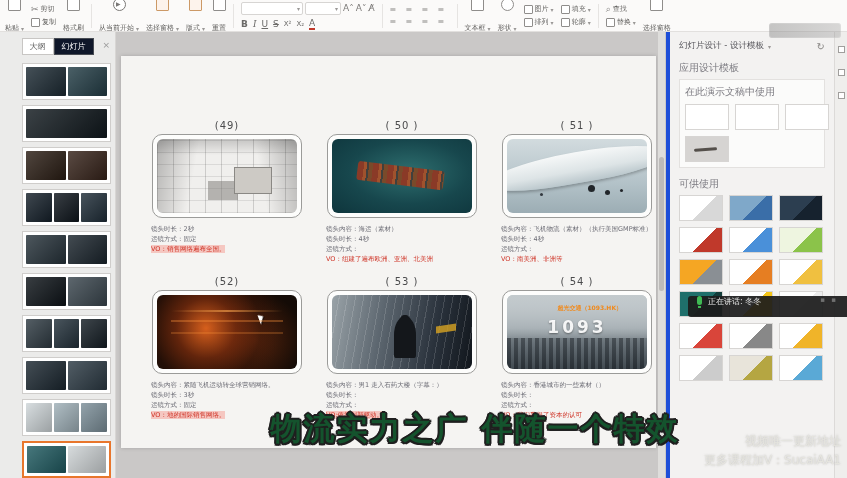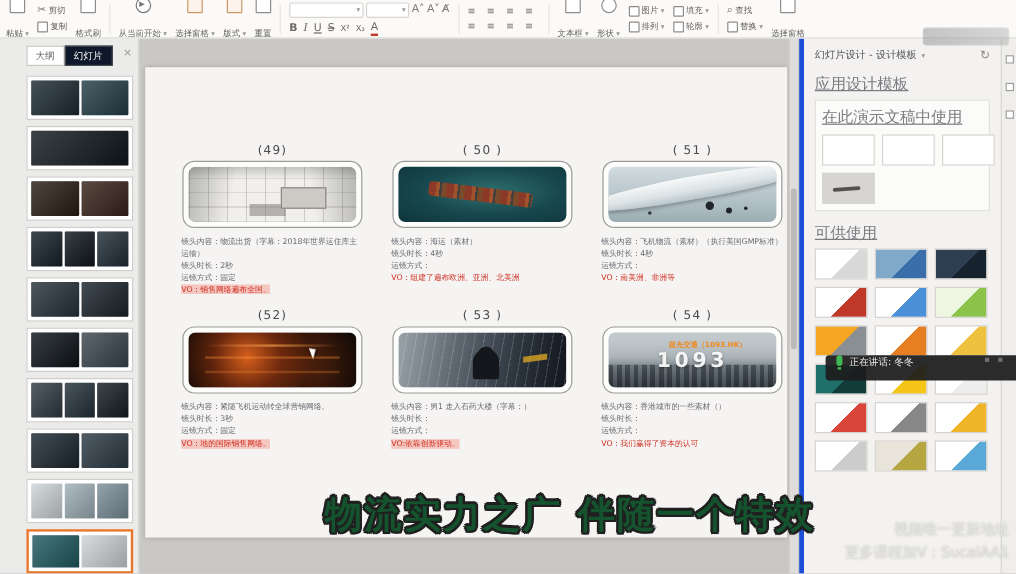--- a/index.html
+++ b/index.html
@@ -47,21 +47,21 @@
   
   .canvas { position:absolute; top:32px; left:116px; width:550px; bottom:0; background:#cac8c7; }
   .vscroll { position:absolute; right:1px; top:0; bottom:0; width:7px; background:#dedddb; }
   .vscroll .vthumb { position:absolute; top:28%; height:30%; left:1px; right:1px; background:#bdbbb9; border-radius:3px; }
   .slide { position:absolute; left:5px; right:10px; top:24px; bottom:30px; background:#f5f4f2;
     box-shadow:0 0 4px rgba(0,0,0,.18); }
   .cards { position:absolute; left:30px; top:64px; display:grid; grid-template-columns:repeat(3,152px);
     grid-column-gap:23px; grid-row-gap:12px; }
   .card { display:flex; flex-direction:column; align-items:center; }
   .card-num { font-size:10px; color:#4a4a4c; margin-bottom:3px; letter-spacing:1px; }
-  .frame { width:150px; height:56px; border:1px solid #9b9b99; border-radius:10px; background:#fdfdfc; padding:4px; }
+  .frame { width:150px; height:84px; border:1px solid #9b9b99; border-radius:10px; background:#fdfdfc; padding:4px; }
   .img { width:100%; height:100%; border-radius:6px; position:relative; overflow:hidden; }
   .card-text { width:100%; margin-top:6px; font-size:6.5px; line-height:1.55; color:#6b6b74; }
   .vo { color:#cf3326; }
   .vo.hl { background:#f5c7c1; display:inline; }
 
   
   .img-sketch { background:
     linear-gradient(100deg, rgba(0,0,0,.25), transparent 28%),
     linear-gradient(-100deg, rgba(0,0,0,.25), transparent 28%),
     linear-gradient(180deg, rgba(0,0,0,.18), transparent 22%),
@@ -106,21 +106,21 @@
   .city-title { position:absolute; left:36%; top:12%; font-size:6px; font-weight:700; color:#f08a1d; white-space:nowrap; }
   .city-num { position:absolute; left:0; right:0; top:30%; text-align:center; font-size:17px; font-weight:700;
     color:rgba(255,255,255,.92); letter-spacing:3px; text-shadow:0 1px 2px rgba(0,0,0,.4); }
 
   
   .right-panel { position:absolute; top:32px; left:666px; width:168px; bottom:0; background:#f3f2f1;
     border-left:4px solid #1d4ed8; padding:8px 9px; z-index:5; }
   .rp-header { display:flex; align-items:center; gap:4px; font-size:8.5px; color:#55545a; }
   .rp-header .sp { flex:1; }
   .rp-refresh { font-size:10px; color:#8a8886; cursor:pointer; }
-  .rp-label { font-size:13px; color:#7b7a80; margin:9px 0 4px;text-decoration:underline; }
+  .rp-label { font-size:10px; color:#7b7a80; margin:9px 0 4px; }
   .indoc { background:#fbfbfa; border:1px solid #e3e1df; padding:5px; }
   .indoc .rp-label { margin:0 0 5px; }
   .tpl-grid { display:grid; grid-template-columns:repeat(3,44px); grid-gap:6px; }
   .tpl { width:44px; height:26px; border:1px solid #d7d5d3; background:#fff; cursor:pointer; position:relative; }
   .tpl.gray-sel { background:#d6d4d2; }
   .tpl.gray-sel::after { content:""; position:absolute; left:20%; top:45%; width:55%; height:3px; background:#55504b; border-radius:2px; transform:rotate(-4deg); }
 
   
   .right-strip { position:absolute; top:32px; right:0; width:13px; bottom:0; background:#efeeec;
     border-left:1px solid #dcdad8; display:flex; flex-direction:column; align-items:center; padding-top:14px; gap:16px; z-index:6; }
@@ -337,21 +337,20 @@
 <div class="canvas">
   <div class="slide">
     <div class="cards">
 
       <div class="card">
         <div class="card-num">(49)</div>
         <div class="frame">
             <div class="img img-sketch"></div>
           </div>
         <div class="card-text">
-          <div>镜头内容：物流出货（字幕：2018年世界运住库主运输）</div>
           <div>镜头时长：2秒</div>
           <div>运镜方式：固定</div>
           <div><span class="vo hl">VO：销售网络遍布全国。</span></div>
         </div>
       </div>
 
       <div class="card">
         <div class="card-num">( 50 )</div>
         <div class="frame">
             <div class="img img-sea"></div>

